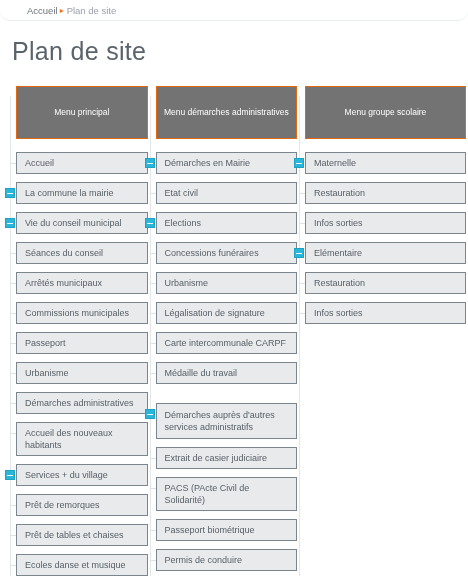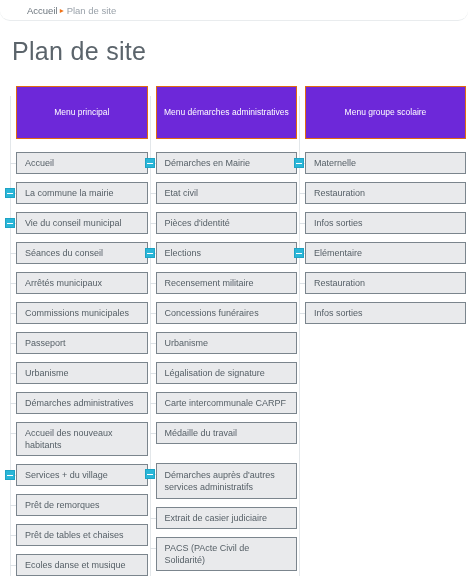--- a/index.html
+++ b/index.html
@@ -74,21 +74,21 @@
     position: absolute;
     left: 0px;
     top: 10px;
     bottom: -40px;
     width: 1px;
     background: #e3e7ea;
   }
 
   .col-head {
     position: relative;
-    background: #6d28d9;
+    background: #737373;
     border: 1px solid #e06a12;
     color: #ffffff;
     font-size: 8.5px;
     text-align: center;
     line-height: 11px;
     padding: 20px 6px;
     min-height: 20px;
     box-sizing: border-box;
     margin-bottom: 13px;
     display: flex;
@@ -211,28 +211,22 @@
     <div class="column col-2">
       <div class="col-head">Menu démarches administratives</div>
       <div class="node">
         <span class="toggle"></span>
         <div class="node-box">Démarches en Mairie</div>
       </div>
       <div class="node">
         <div class="node-box">Etat civil</div>
       </div>
       <div class="node">
-        <div class="node-box">Pièces d'identité</div>
-      </div>
-      <div class="node">
         <span class="toggle"></span>
         <div class="node-box">Elections</div>
-      </div>
-      <div class="node">
-        <div class="node-box">Recensement militaire</div>
       </div>
       <div class="node">
         <div class="node-box">Concessions funéraires</div>
       </div>
       <div class="node">
         <div class="node-box">Urbanisme</div>
       </div>
       <div class="node">
         <div class="node-box">Légalisation de signature</div>
       </div>

